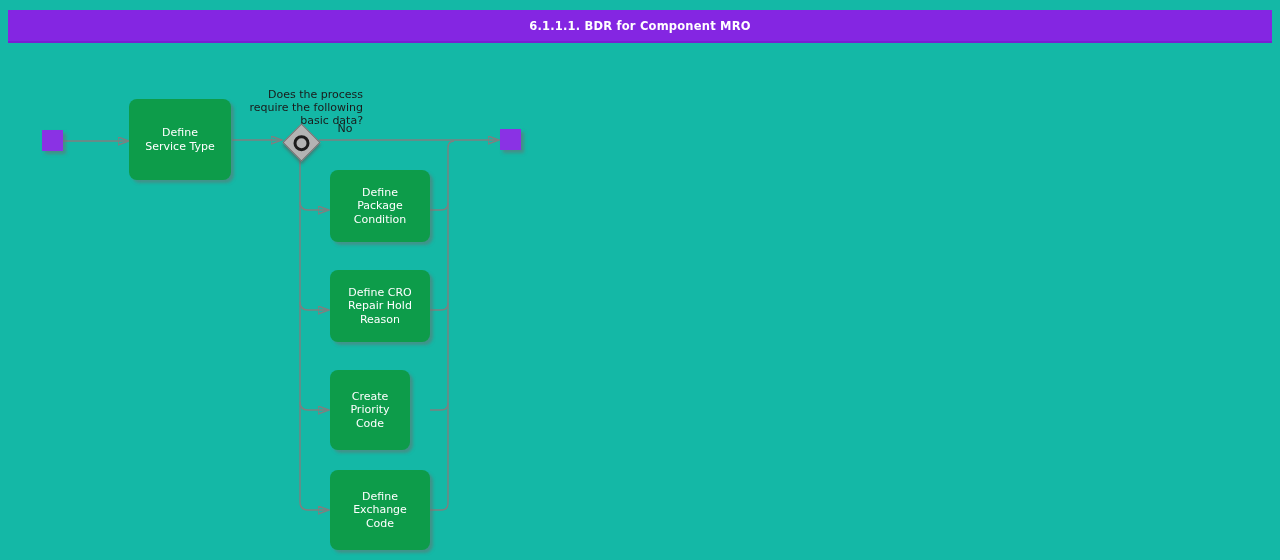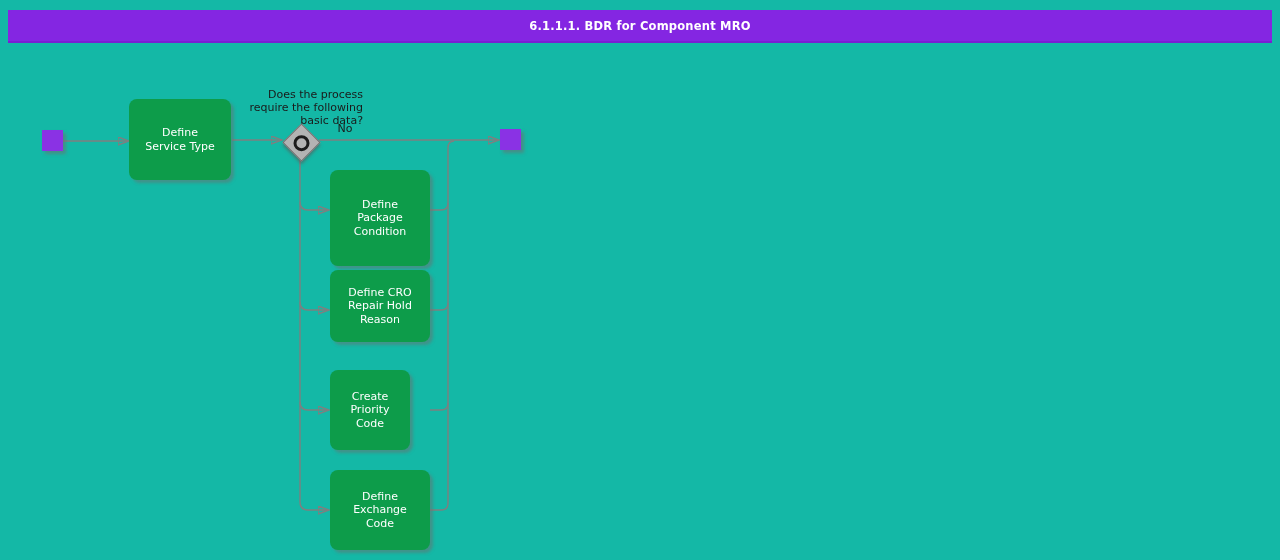--- a/index.html
+++ b/index.html
@@ -21,21 +21,21 @@
   .endpoint.end{left:500px;top:129px;}
 
   .task{
     position:absolute;background:#0d9c4a;border-radius:8px;
     box-shadow:3px 3px 3px rgba(110,110,110,0.5);
     display:flex;align-items:center;justify-content:center;text-align:center;
     color:#ffffff;font-size:11px;line-height:13.5px;padding:0 12px;box-sizing:border-box;
     cursor:pointer;
   }
   .task.main{left:129px;top:99px;width:102px;height:81px;}
-  .task.b1{left:330px;top:170px;width:100px;height:96px;}
+  .task.b1{left:330px;top:170px;width:100px;height:72px;}
   .task.b2{left:330px;top:270px;width:100px;height:72px;}
   .task.b3{left:330px;top:370px;width:80px;height:80px;justify-content:center;}
   .task.b4{left:330px;top:470px;width:100px;height:80px;}
 
   .gateway{
     position:absolute;left:288px;top:129px;width:25px;height:25px;
     background:#b3b3b3;border:1px solid #6e6e6e;transform:rotate(45deg);
     box-shadow:2px 2px 3px rgba(90,90,90,0.6);
     display:flex;align-items:center;justify-content:center;
   }

